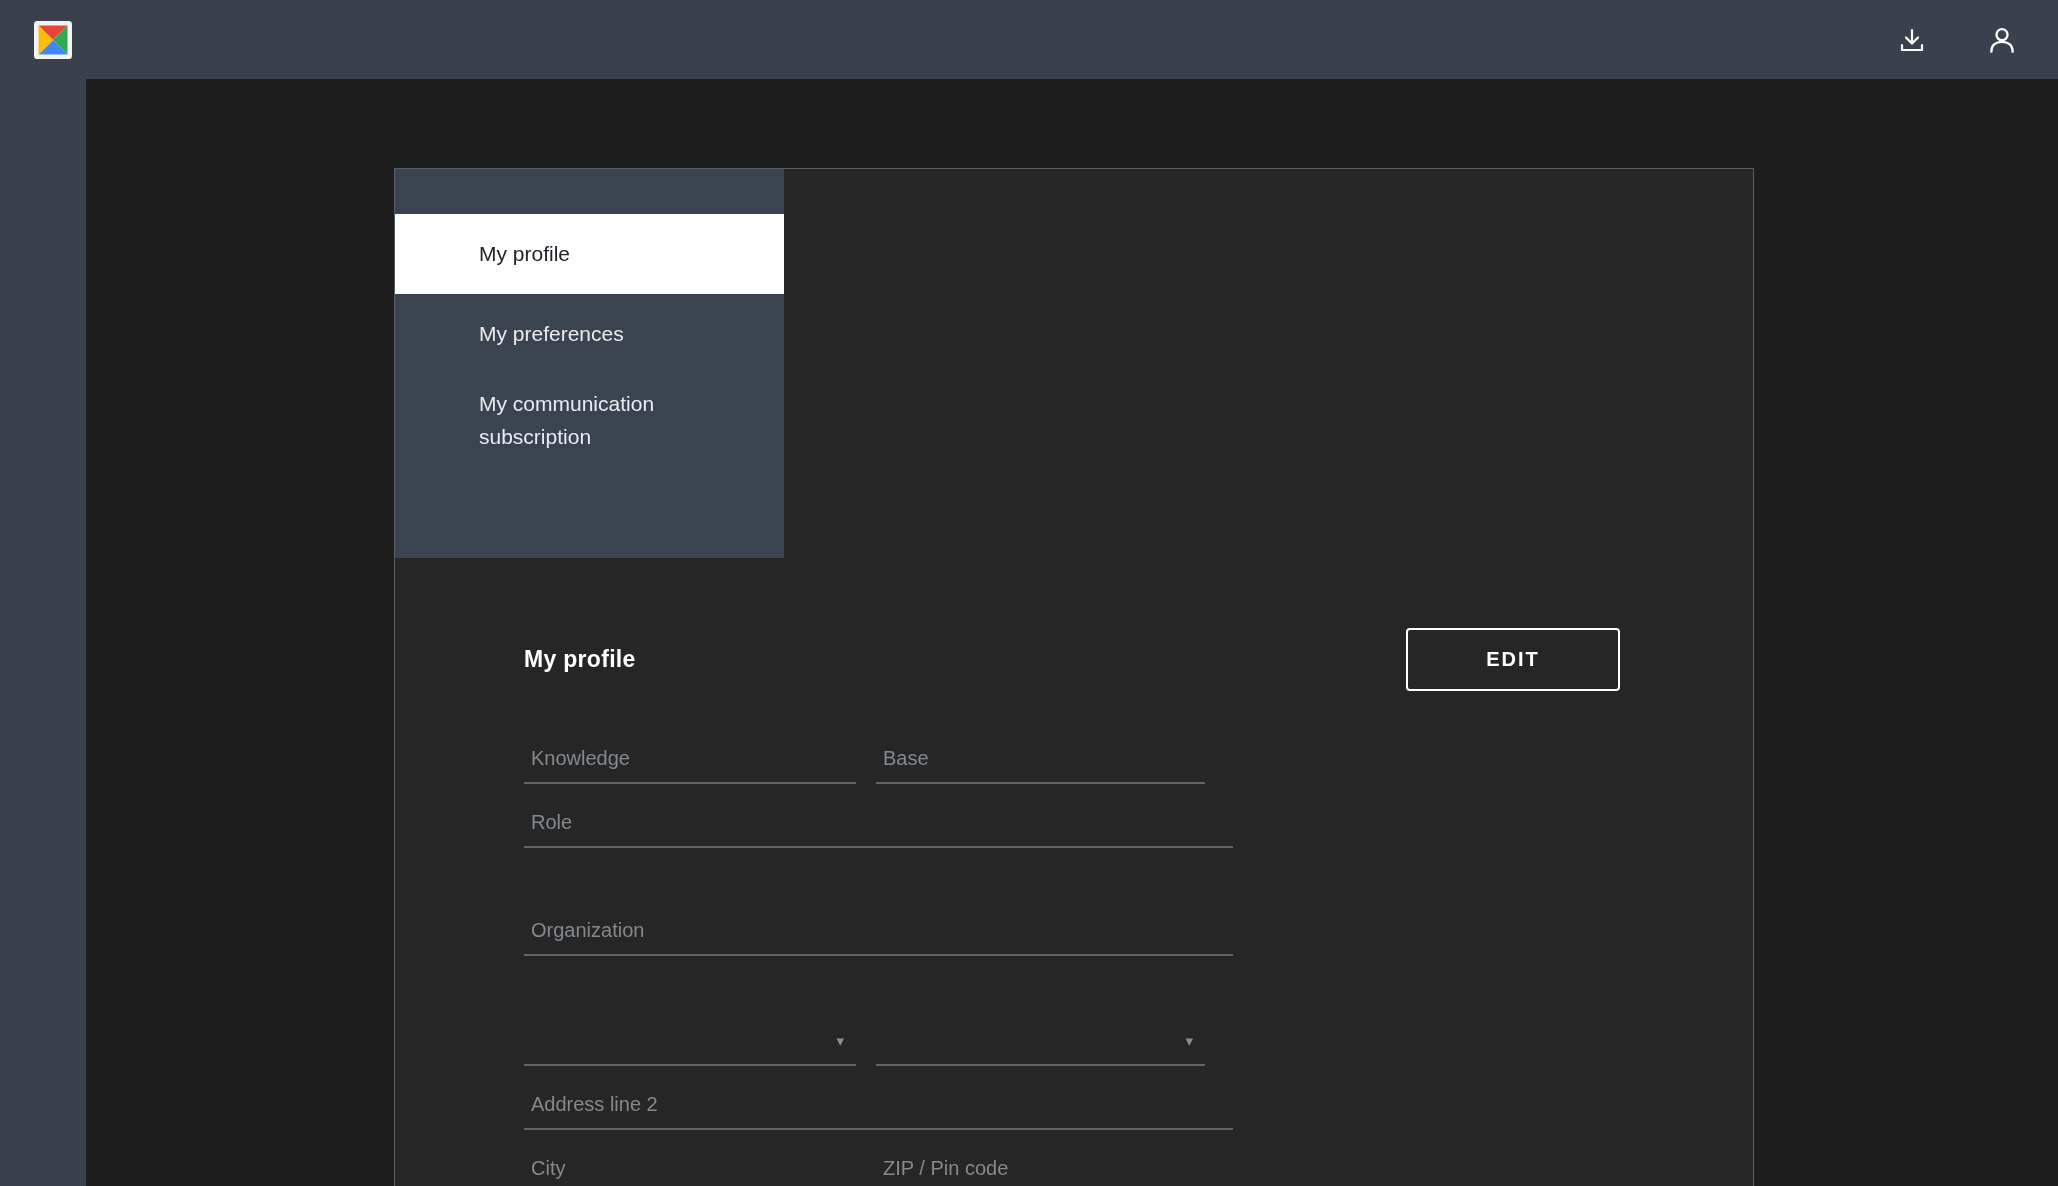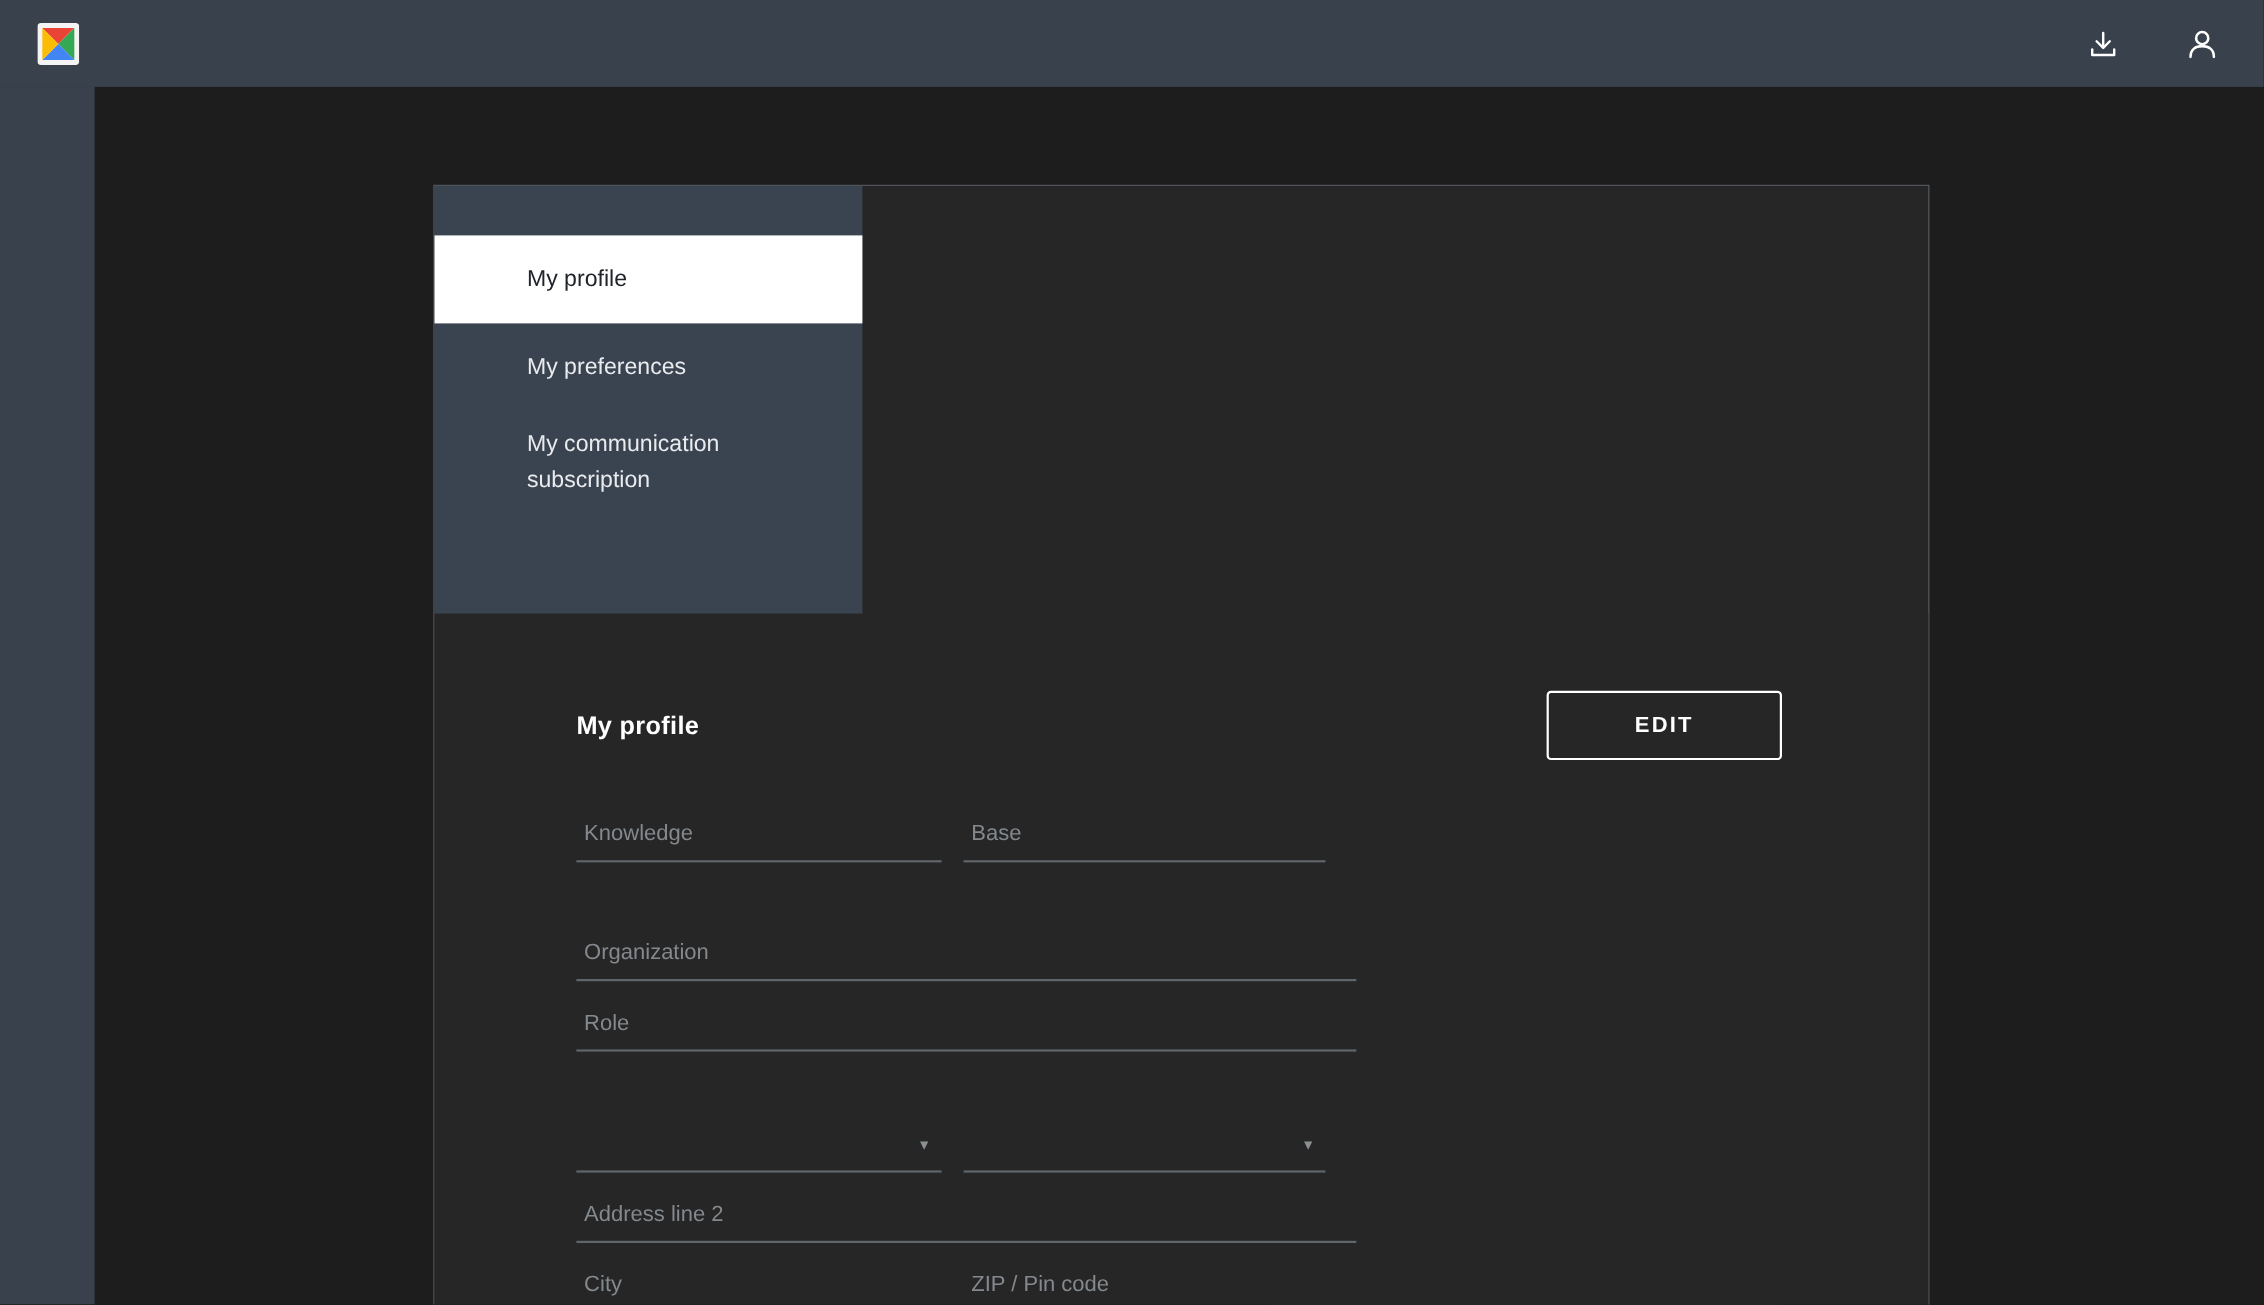--- a/index.html
+++ b/index.html
@@ -141,29 +141,29 @@
         <div class="field">
           <input type="text" readonly="" value="Knowledge" style="">
         </div>
         <div class="field">
           <input type="text" readonly="" value="Base" style="">
         </div>
       </div>
 
 
 
+      <div class="row">
+        <div class="field">
+          <input type="text" readonly="" placeholder="Role" style="">
+        </div>
+      </div>
+
       <div class="row gap-lg">
         <div class="field">
           <input type="text" readonly="" placeholder="Organization" style="">
-        </div>
-      </div>
-
-      <div class="row">
-        <div class="field">
-          <input type="text" readonly="" placeholder="Role" style="">
         </div>
       </div>
 
       <div class="row two gap-xl">
         <div class="field select">
           <span class="caret">▾</span>
         </div>
         <div class="field select">
           <span class="caret">▾</span>
         </div>

